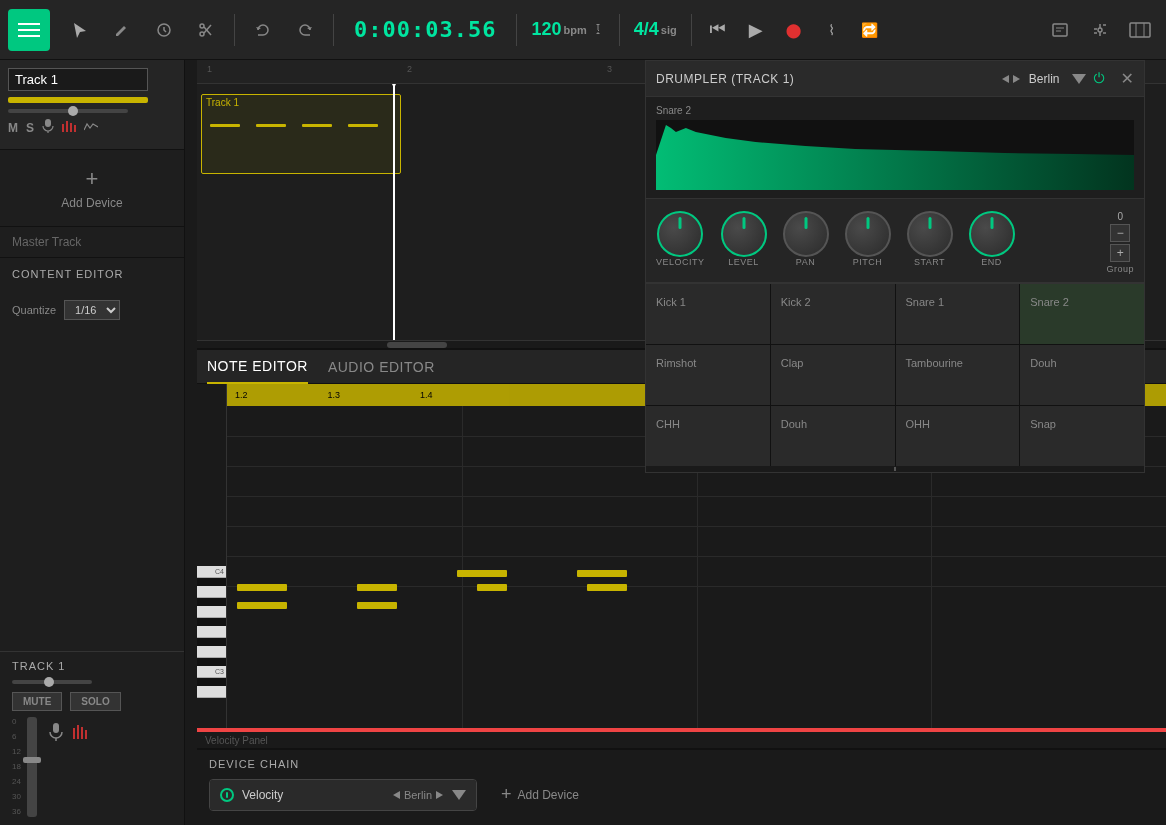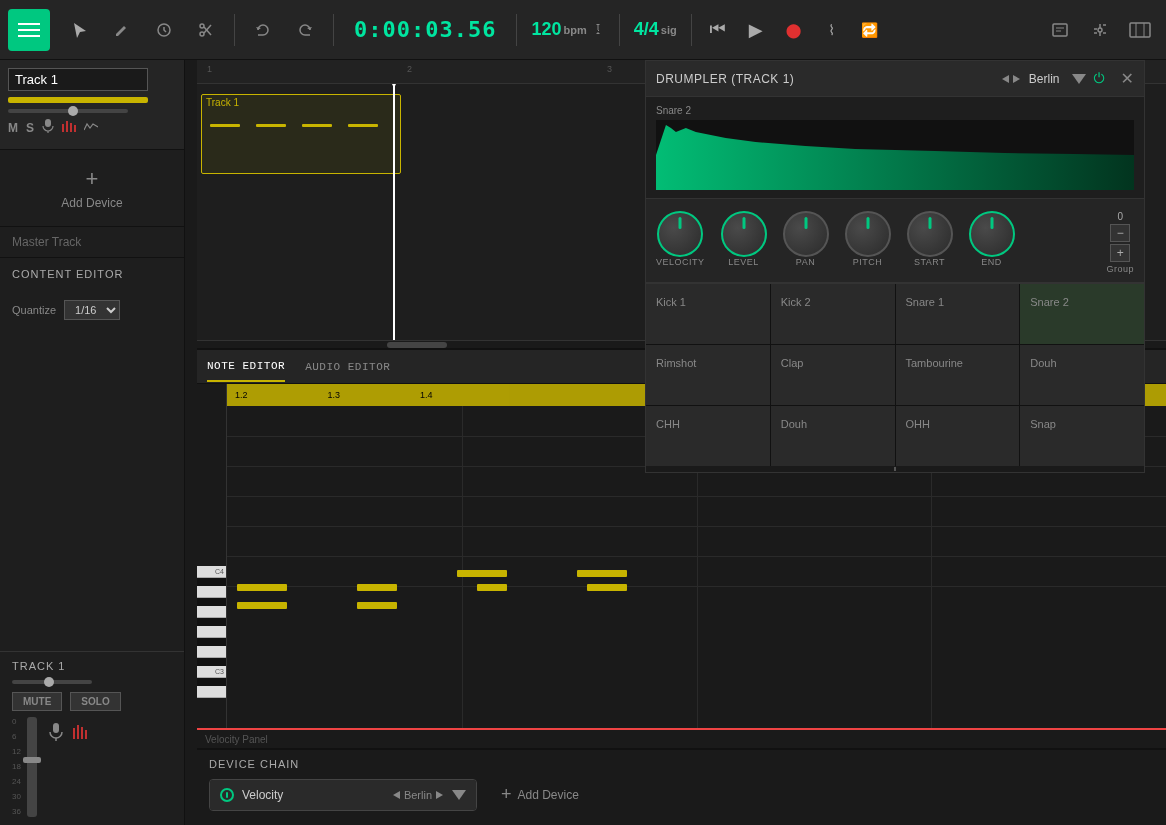--- a/index.html
+++ b/index.html
@@ -405,26 +405,25 @@
     #editor-tabs {
       display: flex;
       align-items: center;
       background: #252525;
       border-bottom: 1px solid #111;
       padding: 0 10px;
       height: 34px;
       gap: 20px;
     }
     .editor-tab {
-      font-size: 11px;
+      font-size: 14px;
       color: #888;
       cursor: pointer;
       padding: 8px 0;
       letter-spacing: 0.5px;
-      font-family: Liberation Mono, monospace;
     }
     .editor-tab.active {
       color: #fff;
       border-bottom: 2px solid #c8b400;
     }
     #note-grid {
       flex: 1;
       position: relative;
       overflow: hidden;
     }
@@ -462,21 +461,21 @@
       position: absolute;
       height: 7px;
       background: #c8b400;
       border-radius: 1px;
     }
 
     
     #velocity-panel {
       height: 20px;
       background: #1a1a1a;
-      border-top: 2px solid #ef4444;
+      border-top: 4px solid #ef4444;
       display: flex;
       align-items: center;
       padding: 0 8px;
       font-size: 10px;
       color: #555;
     }
 
     
     #device-chain-section {
       background: #1a1a1a;

